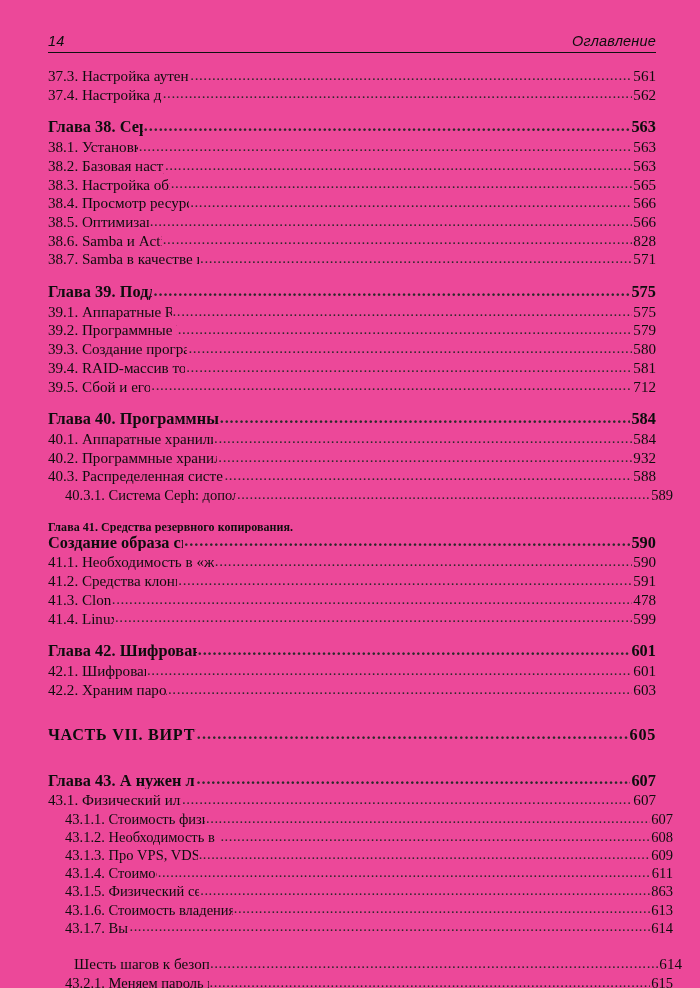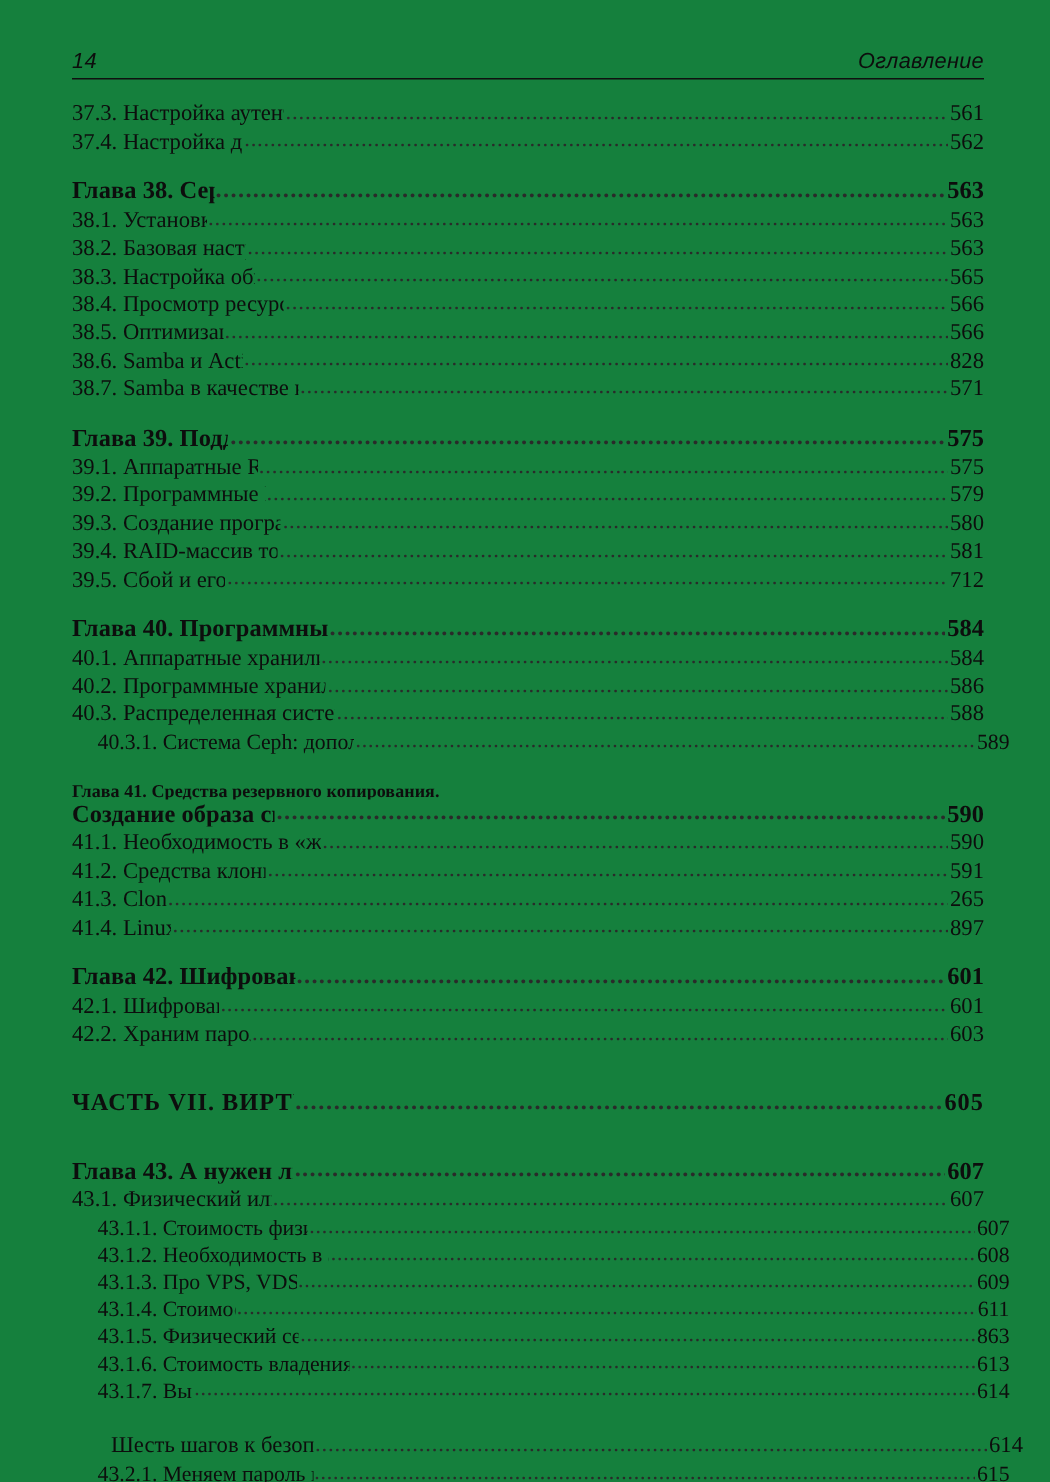--- a/index.html
+++ b/index.html
@@ -13,21 +13,21 @@
     background: #ffffff;
     font-family: "Liberation Serif", "DejaVu Serif", serif;
     color: #0d0d0d;
     overflow: hidden;
   }
 
   .page {
     position: relative;
     width: 700px;
     height: 988px;
-    background: #15803d;
+    background: #ec4899;
     box-sizing: border-box;
     padding: 0;
   }
 
   .page-inner {
     position: absolute;
     left: 48px;
     top: 0;
     width: 608px;
   }
@@ -253,21 +253,21 @@
           <span class="toc-page">584</span>
         </div>
         <div class="toc-row row-l2">
           <span class="toc-label">40.1. Аппаратные хранилища с резервированием</span>
           <span class="leader"></span>
           <span class="toc-page">584</span>
         </div>
         <div class="toc-row row-l2">
           <span class="toc-label">40.2. Программные хранилища с резервированием</span>
           <span class="leader"></span>
-          <span class="toc-page">586</span>
+          <span class="toc-page">932</span>
         </div>
         <div class="toc-row row-l2">
           <span class="toc-label">40.3. Распределенная система хранения данных Ceph</span>
           <span class="leader"></span>
           <span class="toc-page">588</span>
         </div>
         <div class="toc-row row-l3">
           <span class="toc-label">40.3.1. Система Ceph: дополнительная информация</span>
           <span class="leader"></span>
           <span class="toc-page">589</span>
@@ -289,26 +289,26 @@
           <span class="toc-page">590</span>
         </div>
         <div class="toc-row row-l2">
           <span class="toc-label">41.2. Средства клонирования Linux</span>
           <span class="leader"></span>
           <span class="toc-page">591</span>
         </div>
         <div class="toc-row row-l2">
           <span class="toc-label">41.3. Clonezilla</span>
           <span class="leader"></span>
-          <span class="toc-page">265</span>
+          <span class="toc-page">478</span>
         </div>
         <div class="toc-row row-l2">
           <span class="toc-label">41.4. Linux Live</span>
           <span class="leader"></span>
-          <span class="toc-page">897</span>
+          <span class="toc-page">599</span>
         </div>
         <div class="gap-chapter"></div>
         <div class="toc-row row-chapter">
           <span class="toc-label">Глава 42. Шифрование файловой системы</span>
           <span class="leader"></span>
           <span class="toc-page">601</span>
         </div>
         <div class="toc-row row-l2">
           <span class="toc-label">42.1. Шифрование папки</span>
           <span class="leader"></span>

